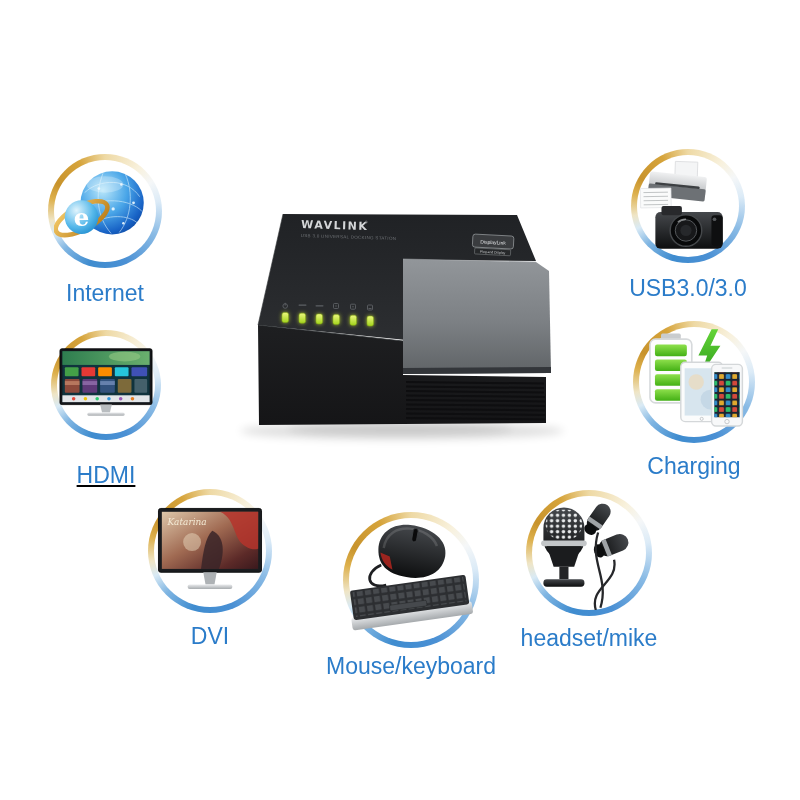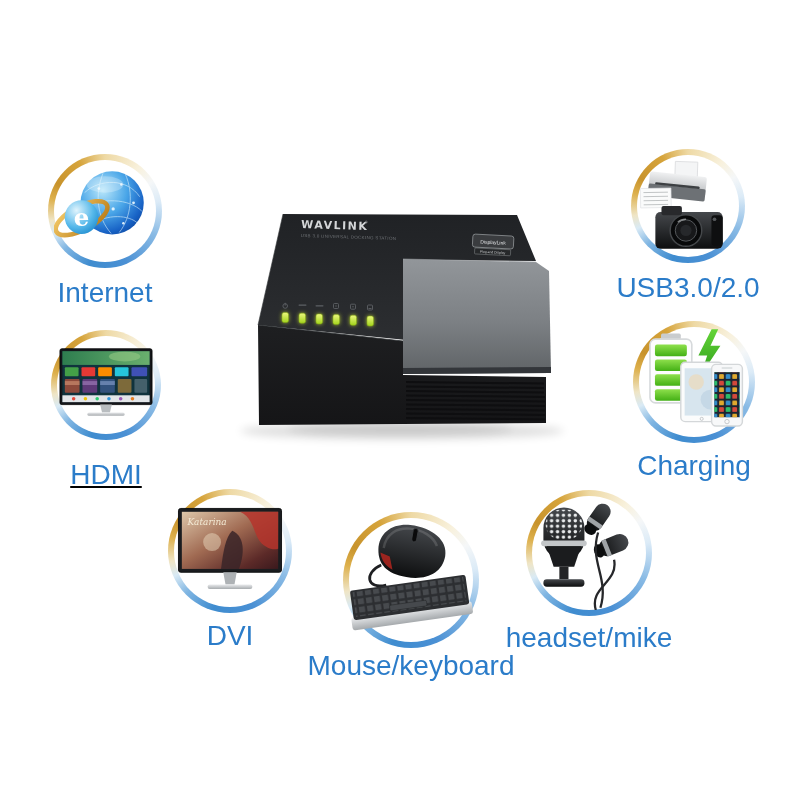--- a/index.html
+++ b/index.html
@@ -17,28 +17,28 @@
     background:conic-gradient(from 0deg,
       #eed9a4 0deg, #f8f1dd 38deg, #f5f7f8 58deg,
       #dcebf7 80deg, #8abbe5 115deg, #4a90d4 158deg,
       #3f8ccf 196deg, #7fb5e2 226deg, #d9eaf5 246deg,
       #efe5c6 260deg, #ddb04c 283deg, #c8932c 300deg,
       #d6a43b 332deg, #eed9a4 360deg);
   }
   .ring::after{content:"";position:absolute;inset:6px;background:#fff;border-radius:50%;}
   .icon-wrap{position:absolute;inset:6px;display:flex;align-items:center;justify-content:center;z-index:2;}
   .feature-label{
-    margin-top:var(--gap,12px);font-size:28px;line-height:26px;color:#2b7cc9;
+    margin-top:var(--gap,12px);font-size:23px;line-height:26px;color:#2b7cc9;
     white-space:nowrap;z-index:3;text-align:right;
   }
   .f-internet {left:25px; top:154px; width:160px; --ring:114px; --gap:12px;}
   .f-usb      {left:608px;top:149px; width:160px; --ring:114px; --gap:12px;}
   .f-hdmi     {left:26px; top:330px; width:160px;text-decoration:underline; --ring:110px; --gap:22px;}
   .f-charging {left:614px;top:321px; width:160px; --ring:122px; --gap:10px;}
-  .f-dvi      {left:150px;top:489px; width:160px; --ring:124px; --gap:10px;}
+  .f-dvi      {left:130px;top:489px; width:160px; --ring:124px; --gap:10px;}
   .f-mouse    {left:311px;top:512px; width:200px; --ring:136px; --gap:5px;}
   .f-headset  {left:494px;top:490px; width:190px; --ring:126px; --gap:9px;}
   .ring{width:var(--ring);height:var(--ring);}
 
   .device-svg{position:absolute;left:0;top:0;}
   .defs-holder{position:absolute;width:0;height:0;overflow:hidden;}
 </style>
 </head>
 <body>
 
@@ -262,21 +262,21 @@
             <rect x="55" y="9" width="11" height="30" rx="3" fill="#0e0f10"></rect>
             <circle cx="30" cy="24" r="15.5" fill="#08090a" stroke="#45484b" stroke-width="1.4"></circle>
             <circle cx="30" cy="24" r="10.5" fill="#17181a" stroke="#5a5e61" stroke-width="0.9"></circle>
             <circle cx="30" cy="24" r="5.5" fill="#26282b"></circle>
             <path d="M22,16 A11,11 0 0 1 30,13" stroke="#cfd2d4" stroke-width="1.4" fill="none" opacity="0.6"></path>
             <circle cx="58" cy="13" r="1.8" fill="#55585b"></circle>
           </g>
         </svg>
       </div>
     </div>
-    <div class="feature-label">USB3.0/2.0</div>
+    <div class="feature-label">USB3.0/3.0</div>
   </div>
 
   <div class="feature f-hdmi">
     <div class="ring">
       <div class="icon-wrap">
         <svg width="98" height="98" viewBox="0 0 100 100">
           <g transform="translate(3,13)">
             <rect x="0" y="0" width="94" height="57" rx="2" fill="#14161a" stroke="#000" stroke-width="0.8"></rect>
             <rect x="2.5" y="2.5" width="89" height="52" fill="#10333d"></rect>
             <rect x="2.5" y="2.5" width="89" height="14" fill="url(#gTvBanner)"></rect>

